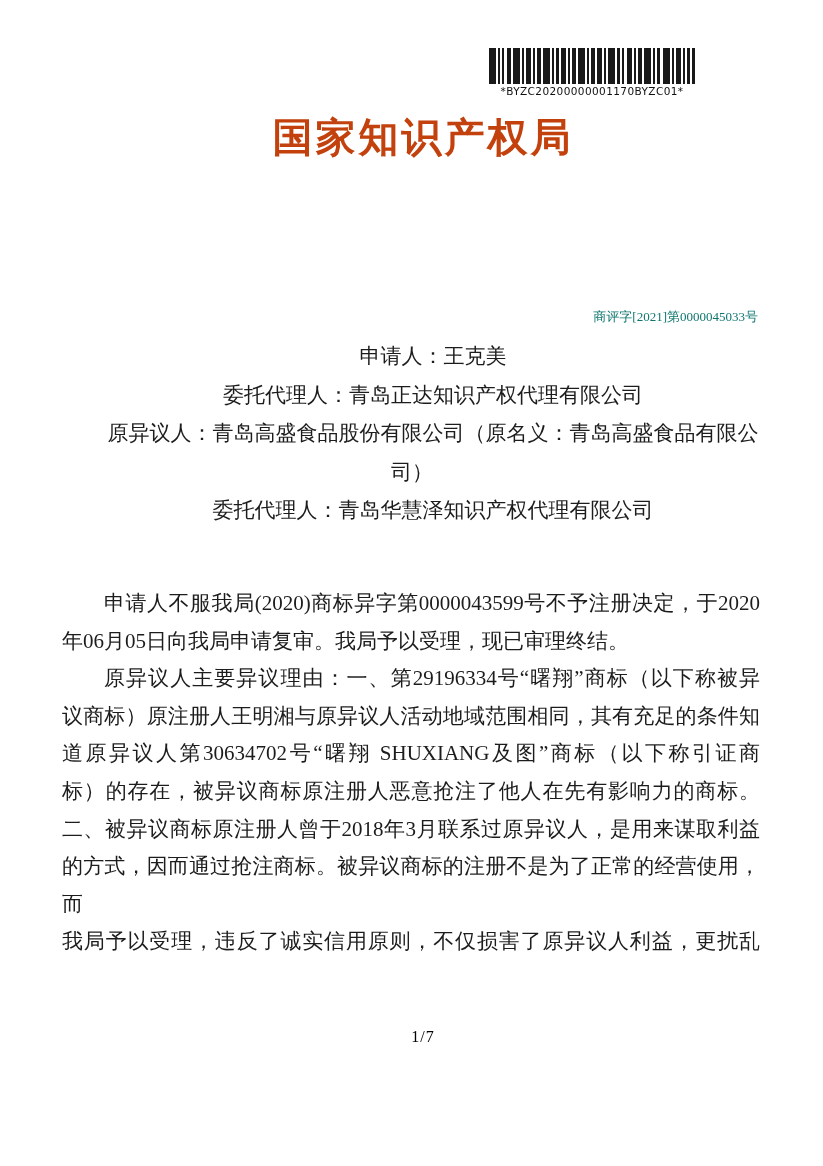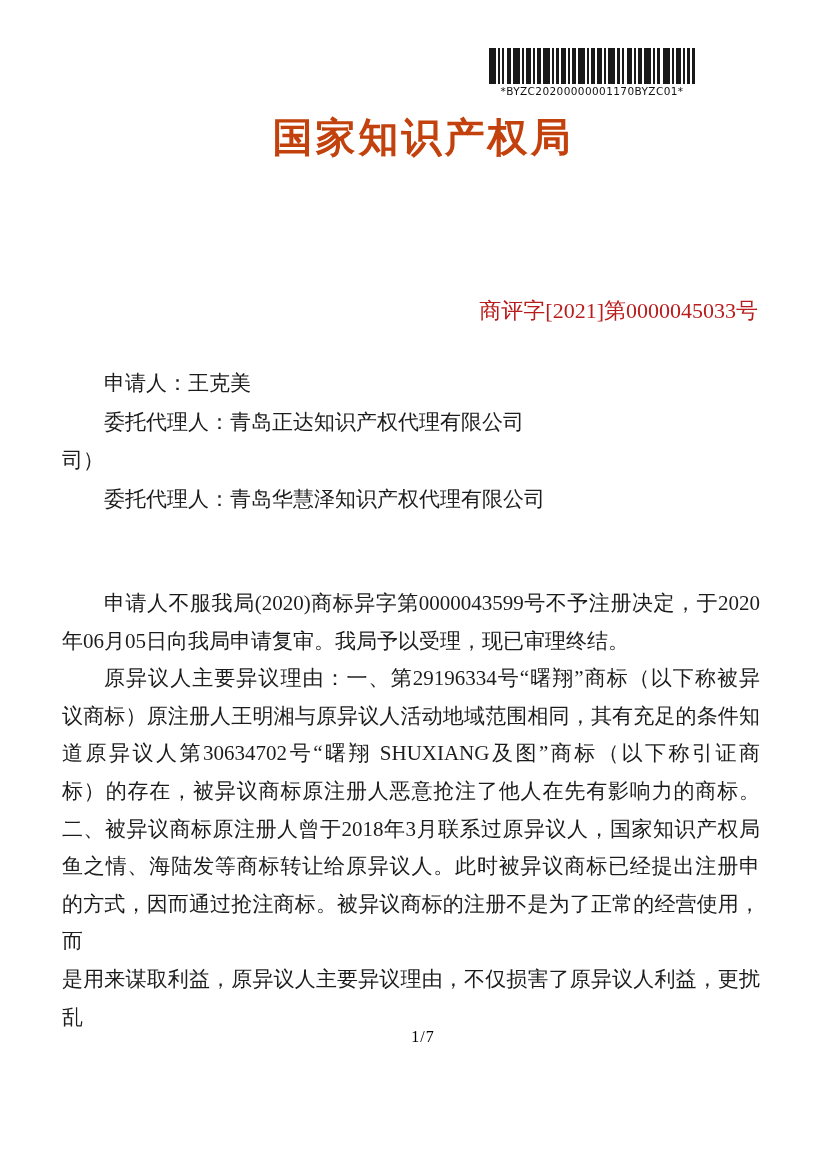--- a/index.html
+++ b/index.html
@@ -30,26 +30,26 @@
     font-weight:700;font-size:40px;letter-spacing:3px;
     color:#c2410c;
   }
   .doc-title{
     position:absolute;top:227px;left:0;width:100%;
     text-align:center;
     font-size:23px;line-height:38px;letter-spacing:1px;
     color:#161616;
   }
   .ref-line{
-    position:absolute;top:296px;right:88px;
-    font-size:22px;color:#b91c1c;white-space:nowrap;
+    position:absolute;top:308px;right:88px;
+    font-size:13px;color:#0f766e;white-space:nowrap;
   }
   .party-block{
-    position:absolute;top:364px;left:62px;width:700px;
-    font-size:21px;line-height:38.6px;
+    position:absolute;top:337px;left:62px;width:700px;
+    font-size:21px;line-height:38.6px;text-align:center;
   }
   .body-block{
     position:absolute;top:585px;left:62px;width:698px;
     font-size:21px;line-height:37.6px;
   }
   .line{white-space:nowrap;}
   .indent{text-indent:2em;}
   .just{
     white-space:normal;
     text-align:justify;
@@ -109,32 +109,32 @@
   </div>
 
   <h1 class="agency-title">国家知识产权局</h1>
 
 
   <div class="ref-line">商评字[2021]第0000045033号</div>
 
   <div class="party-block">
     <div class="line indent">申请人：王克美</div>
     <div class="line indent">委托代理人：青岛正达知识产权代理有限公司</div>
+    <div class="line indent">原异议人：青岛高盛食品股份有限公司（原名义：青岛高盛食品有限公</div>
     <div class="line">司）</div>
     <div class="line indent">委托代理人：青岛华慧泽知识产权代理有限公司</div>
   </div>
 
   <div class="body-block">
     <div class="just indent">申请人不服我局(2020)商标异字第0000043599号不予注册决定，于2020</div>
     <div class="line">年06月05日向我局申请复审。我局予以受理，现已审理终结。</div>
     <div class="just indent">原异议人主要异议理由：一、第29196334号“曙翔”商标（以下称被异</div>
     <div class="just">议商标）原注册人王明湘与原异议人活动地域范围相同，其有充足的条件知</div>
     <div class="just">道原异议人第30634702号“曙翔 SHUXIANG及图”商标（以下称引证商</div>
     <div class="just">标）的存在，被异议商标原注册人恶意抢注了他人在先有影响力的商标。</div>
-    <div class="just">二、被异议商标原注册人曾于2018年3月联系过原异议人，国家知识产权局</div>
-    <div class="just">鱼之情、海陆发等商标转让给原异议人。此时被异议商标已经提出注册申</div>
+    <div class="just">二、被异议商标原注册人曾于2018年3月联系过原异议人，是用来谋取利益</div>
     <div class="just">的方式，因而通过抢注商标。被异议商标的注册不是为了正常的经营使用，而</div>
-    <div class="just">是用来谋取利益，原异议人主要异议理由，不仅损害了原异议人利益，更扰乱</div>
+    <div class="just">我局予以受理，违反了诚实信用原则，不仅损害了原异议人利益，更扰乱</div>
   </div>
 
   <div class="page-number">1/7</div>
 
 </div>
 
 </body></html>

